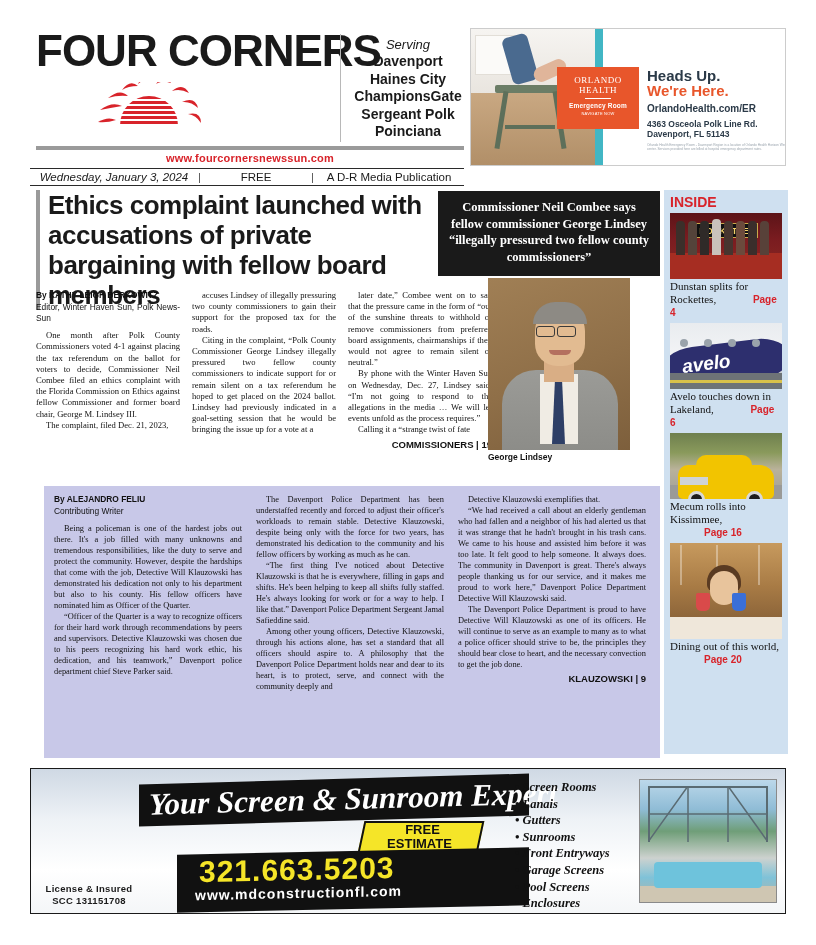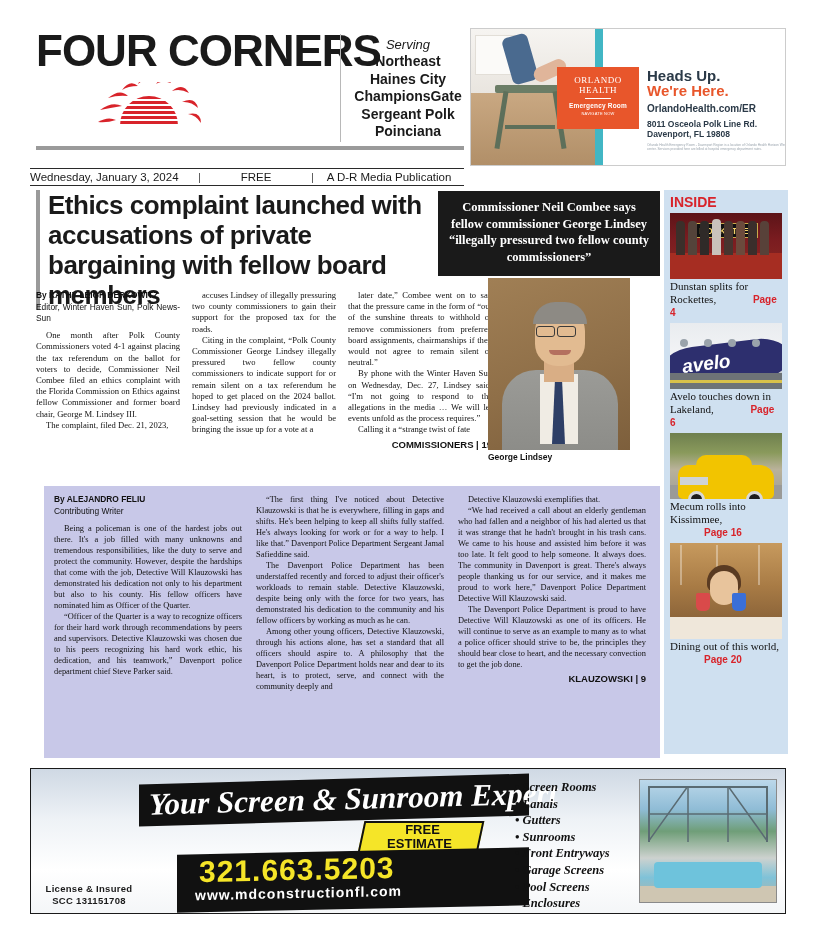--- a/index.html
+++ b/index.html
@@ -31,21 +31,21 @@
   .vrule { position:absolute; left:340px; top:34px; width:1px; height:108px; background:#b8b8b8; }
 
   .url-bar { position:absolute; left:36px; top:146px; width:428px; }
   .url-line { width:100%; height:4px; background:#9a9a9a; }
   .url-txt { text-align:center; font-weight:bold; font-size:11px; color:#d8232a;
     letter-spacing:0.2px; padding-top:2px; }
 
   .dateline { position:absolute; left:30px; top:168px; width:434px; height:18px;
     border-top:1px solid #2a2a2a; border-bottom:1.5px solid #2a2a2a;
     display:flex; align-items:center; font-size:11.5px; color:#1a1a1a; }
-  .dateline .d1 { width:168px; text-align:left; }
+  .dateline .d1 { width:168px; text-align:center;font-style:italic; }
   .dateline .d2 { width:110px; text-align:center; }
   .dateline .d3 { flex:1; text-align:center; }
   .dl-sep { color:#555; }
 
   
   .oh-ad { position:absolute; left:470px; top:28px; width:316px; height:138px;
     border:1px solid #ccc; background:#fff; overflow:hidden; }
   .oh-photo { position:absolute; left:0; top:0; width:124px; height:136px;
     background: linear-gradient(to bottom, #f2f0ec 0%, #efe9e2 46%, #c9a882 47%, #b18f68 100%); }
   .oh-kitchen { position:absolute; left:0; top:0; width:124px; height:64px;
@@ -252,29 +252,30 @@
             </g>
           </svg>
         </div>
       </div>
     </div>
 
     <div class="vrule"></div>
 
     <div class="serving">
       <div class="s-it">Serving</div>
-      <div class="s-b">Northeast</div>
+      <div class="s-b">Davenport</div>
       <div class="s-b">Haines City</div>
       <div class="s-b">ChampionsGate</div>
       <div class="s-b">Sergeant Polk</div>
       <div class="s-b">Poinciana</div>
     </div>
 
     <div class="url-bar">
       <div class="url-line"></div>
+      <div class="url-txt">www.fourcornersnewssun.com</div>
     </div>
 
     <div class="dateline">
       <div class="d1">Wednesday, January 3, 2024</div>
       <div class="dl-sep">|</div>
       <div class="d2">FREE</div>
       <div class="dl-sep">|</div>
       <div class="d3">A D-R Media Publication</div>
     </div>
   </div>
@@ -296,22 +297,22 @@
       <div class="oh-box">
         <div class="ob1">ORLANDO</div>
         <div class="ob1">HEALTH</div>
         <div class="obline"></div>
         <div class="ob2">Emergency Room</div>
         <div class="ob3">NAVIGATE NOW</div>
       </div>
       <div class="oh-h1">Heads Up.</div>
       <div class="oh-h2">We're Here.</div>
       <div class="oh-u">OrlandoHealth.com/ER</div>
-      <div class="oh-a1">8011 Osceola Polk Line Rd.</div>
-      <div class="oh-a2">Davenport, FL 19808</div>
+      <div class="oh-a1">4363 Osceola Polk Line Rd.</div>
+      <div class="oh-a2">Davenport, FL 51143</div>
       <div class="oh-fine">Orlando Health Emergency Room - Davenport Region is a location of Orlando Health Horizon West Hospital. This is not an urgent care center. Services provided here are billed at hospital emergency department rates.</div>
     </div>
   </div>
 
   <div class="lead">
     <div class="lead-head">Ethics complaint launched with accusations of private bargaining with fellow board members</div>
     <div class="pullquote">Commissioner Neil Combee says fellow commissioner George Lindsey “illegally pressured two fellow county commissioners”</div>
 
     <div class="lead-cols">
       <div class="lcol c1">
@@ -420,22 +421,22 @@
 
   <div class="dav">
     <div class="dav-cols">
       <div class="dcol d1">
         <div class="byline">By ALEJANDRO FELIU</div>
         <div class="byline-sub">Contributing Writer</div>
         <p>Being a policeman is one of the hardest jobs out there. It's a job filled with many unknowns and tremendous responsibilities, like the duty to serve and protect the community. However, despite the hardships that come with the job, Detective Will Klauzowski has demonstrated his dedication not only to his department but also to his county. His fellow officers have nominated him as Officer of the Quarter.</p>
         <p>“Officer of the Quarter is a way to recognize officers for their hard work through recommendations by peers and supervisors. Detective Klauzowski was chosen due to his peers recognizing his hard work ethic, his dedication, and his teamwork,” Davenport police department chief Steve Parker said.</p>
       </div>
       <div class="dcol d2">
+        <p>The Davenport Police Department has been understaffed recently and forced to adjust their officer's workloads to remain stable. Detective Klauzowski, despite being only with the force for two years, has demonstrated his dedication to the community and his fellow officers by working as much as he can.</p>
         <p>“The first thing I've noticed about Detective Klauzowski is that he is everywhere, filling in gaps and shifts. He's been helping to keep all shifts fully staffed. He's always looking for work or for a way to help. I like that.” Davenport Police Department Sergeant Jamal Safieddine said.</p>
-        <p>The Davenport Police Department has been understaffed recently and forced to adjust their officer's workloads to remain stable. Detective Klauzowski, despite being only with the force for two years, has demonstrated his dedication to the community and his fellow officers by working as much as he can.</p>
         <p>Among other young officers, Detective Klauzowski, through his actions alone, has set a standard that all officers should aspire to. A philosophy that the Davenport Police Department holds near and dear to its heart, is to protect, serve, and connect with the community deeply and</p>
       </div>
       <div class="dcol d3">
         <p>Detective Klauzowski exemplifies that.</p>
         <p>“We had received a call about an elderly gentleman who had fallen and a neighbor of his had alerted us that it was strange that he hadn't brought in his trash cans. We came to his house and assisted him before it was too late. It felt good to help someone. It always does. The community in Davenport is great. There's always people thanking us for our service, and it makes me proud to work here,” Davenport Police Department Detective Will Klauzowski said.</p>
         <p>The Davenport Police Department is proud to have Detective Will Klauzowski as one of its officers. He will continue to serve as an example to many as to what a police officer should strive to be, the principles they should bear close to heart, and the necessary convection to get the job done.</p>
         <div class="jump">KLAUZOWSKI | 9</div>
       </div>
     </div>
   </div>

